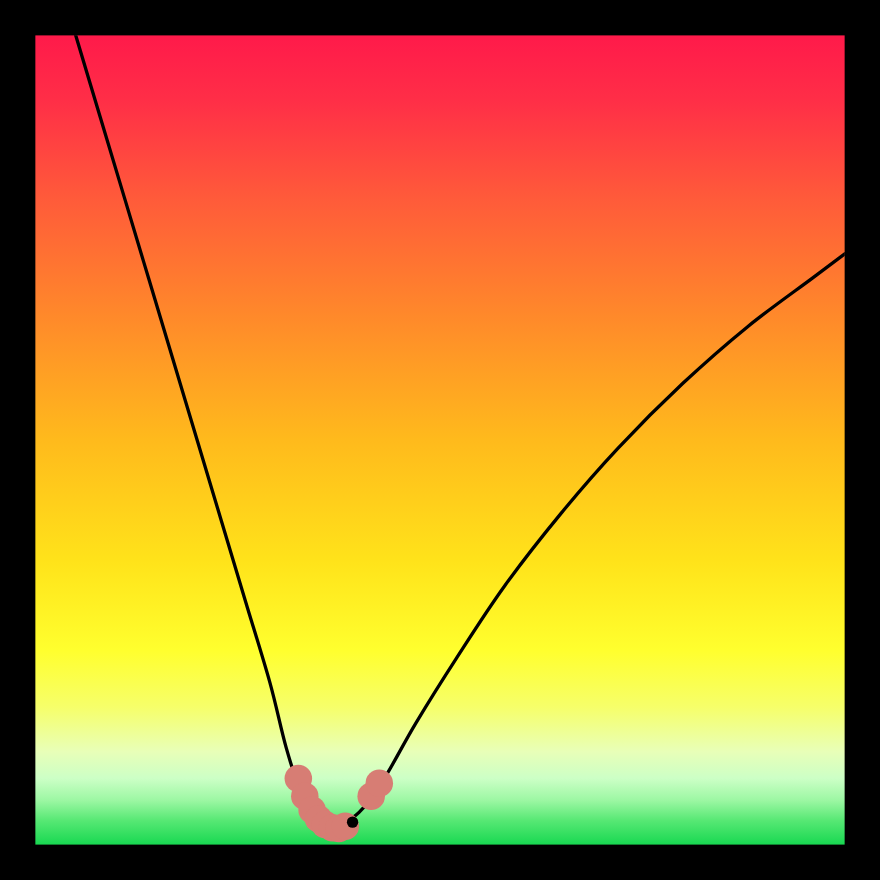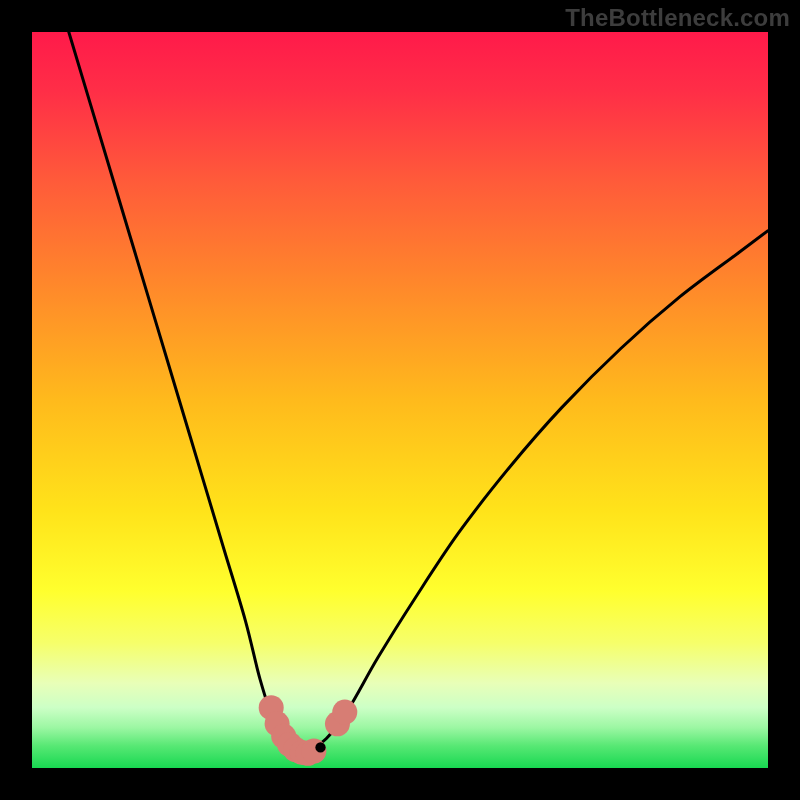--- a/index.html
+++ b/index.html
@@ -78,14 +78,13 @@
           <circle cx="270.112" cy="720.544" r="12.512" fill="#d77d74"></circle>
           <circle cx="276" cy="721.28" r="12.512" fill="#d77d74"></circle>
           <circle cx="281.888" cy="719.072" r="12.512" fill="#d77d74"></circle>
           <circle cx="305.44" cy="691.84" r="12.512" fill="#d77d74"></circle>
           <circle cx="312.8" cy="680.064" r="12.512" fill="#d77d74"></circle>
           <circle cx="288.512" cy="715.392" r="5.151999999999999" fill="#000000"></circle>
         </g>
     </svg>
   </div>
 
-  <div class="watermark">TheBottleneck.com</div>
 </div>
 
 </body></html>

